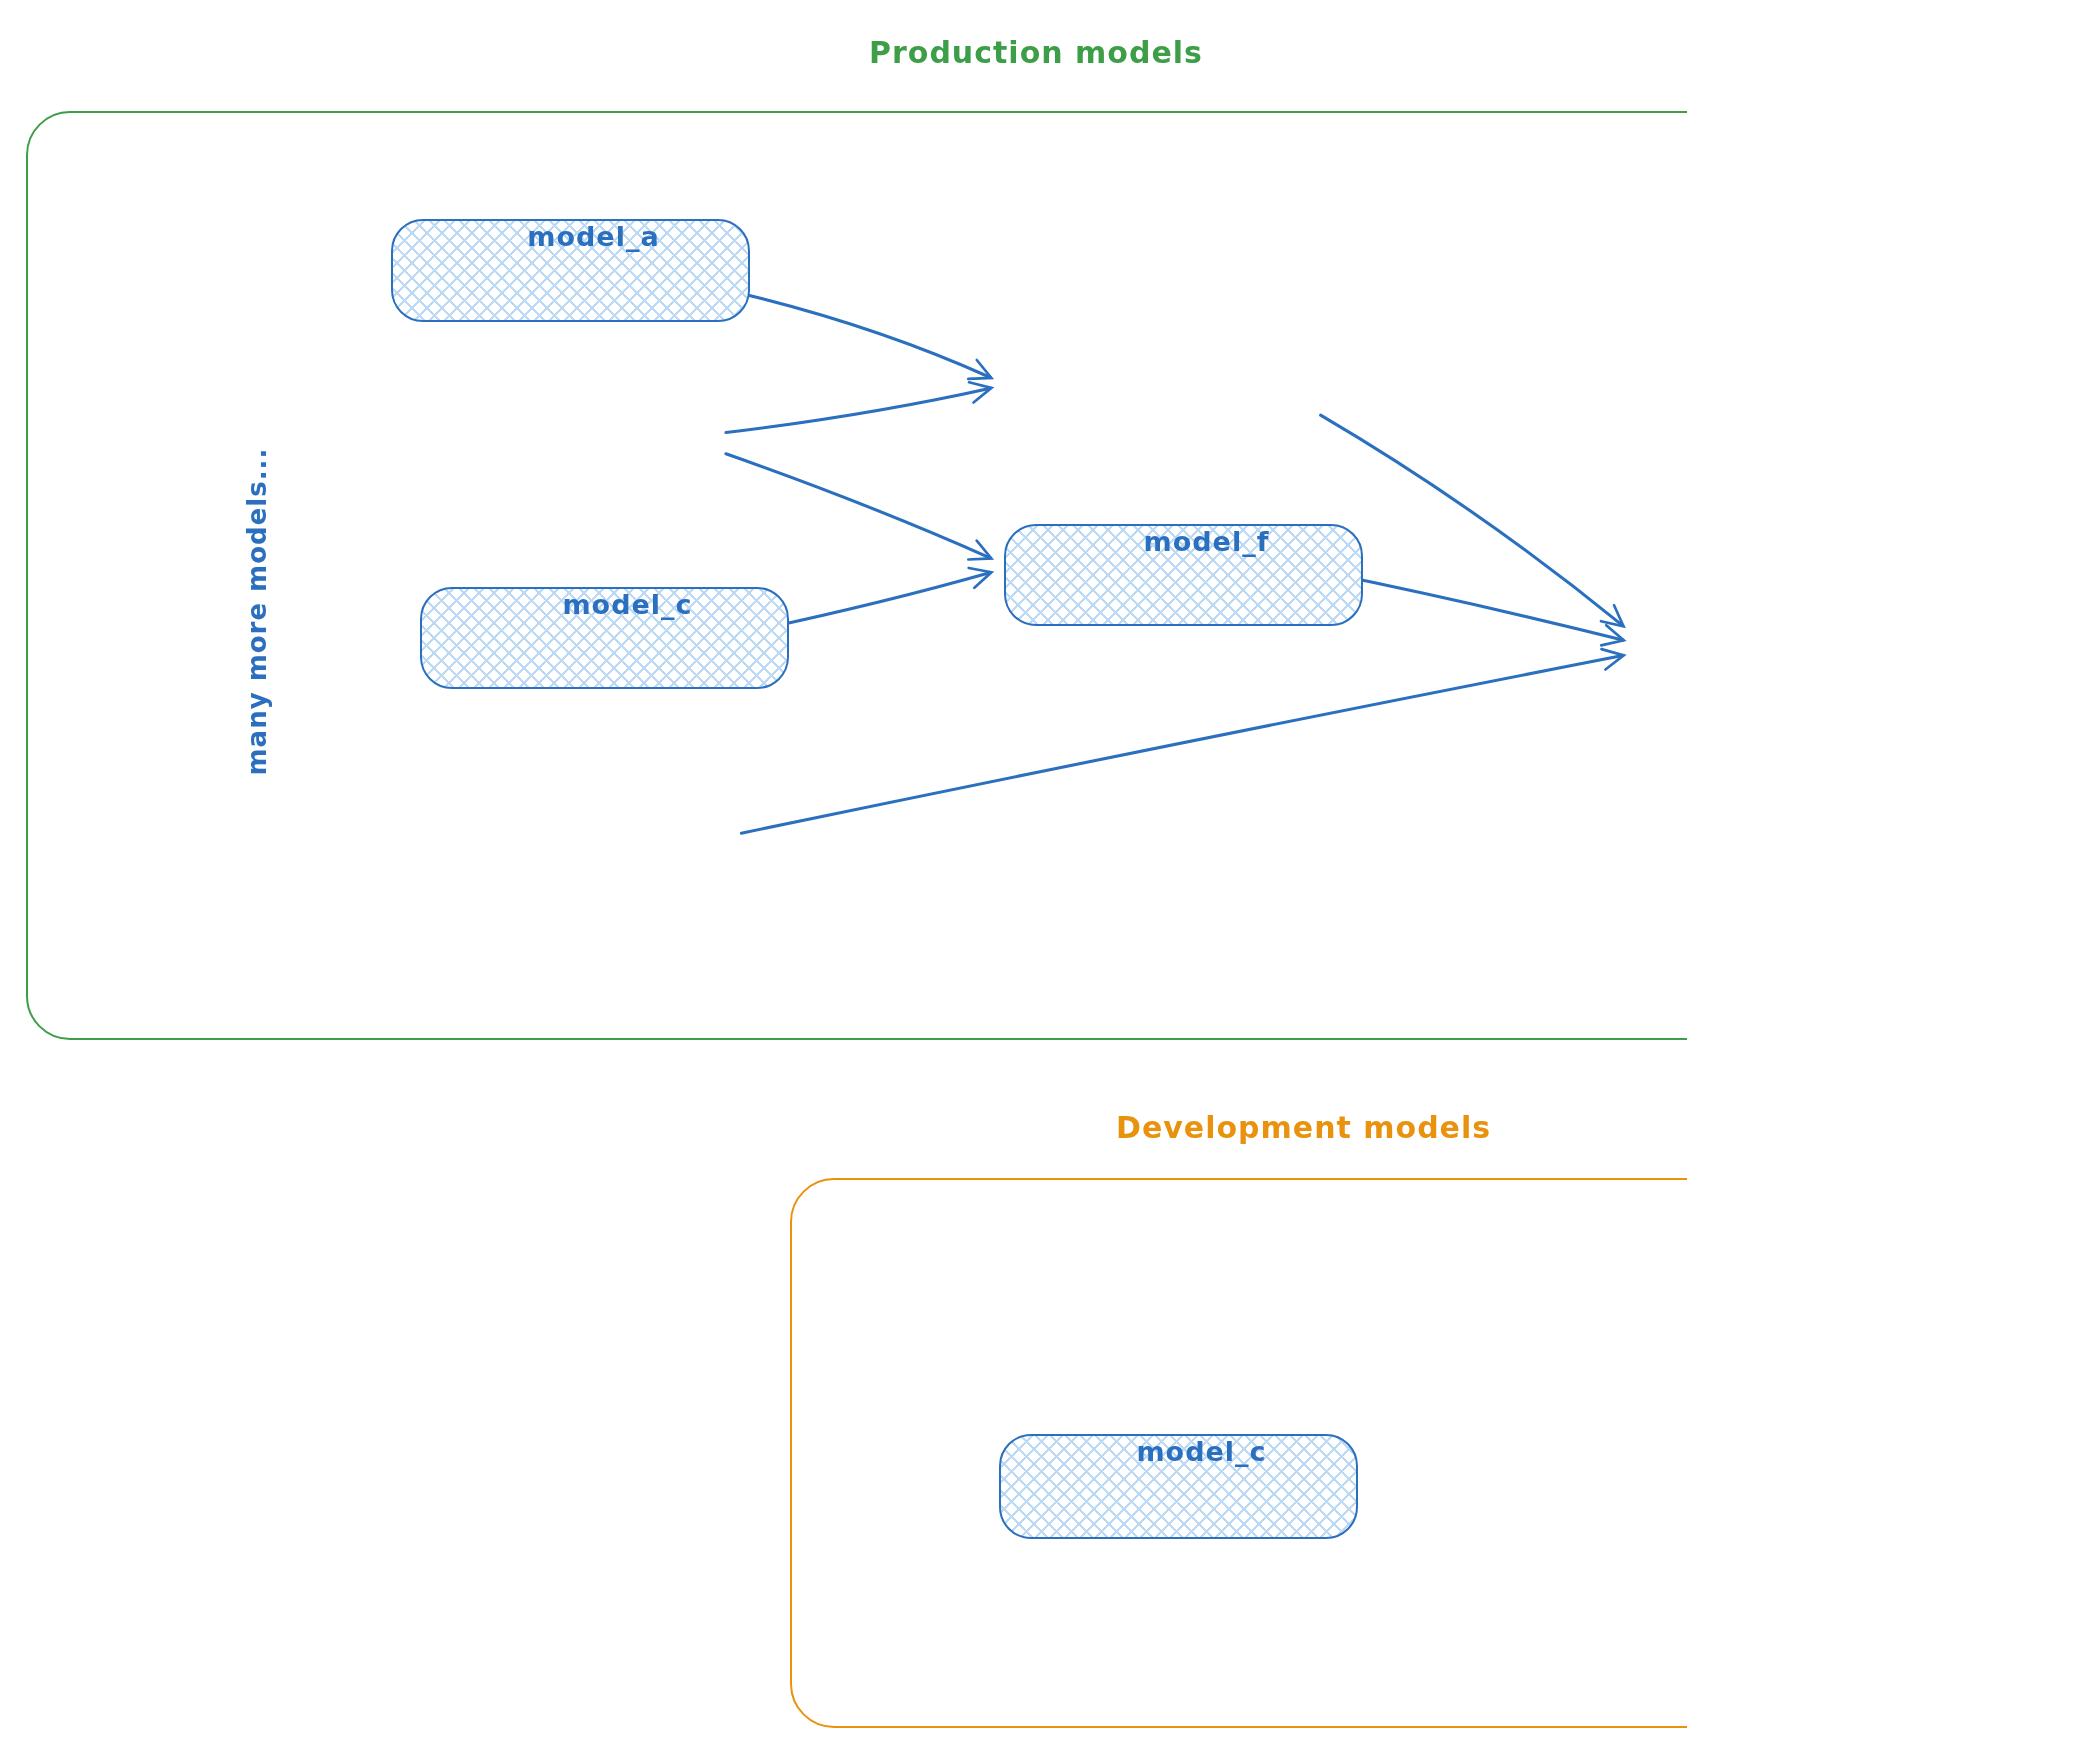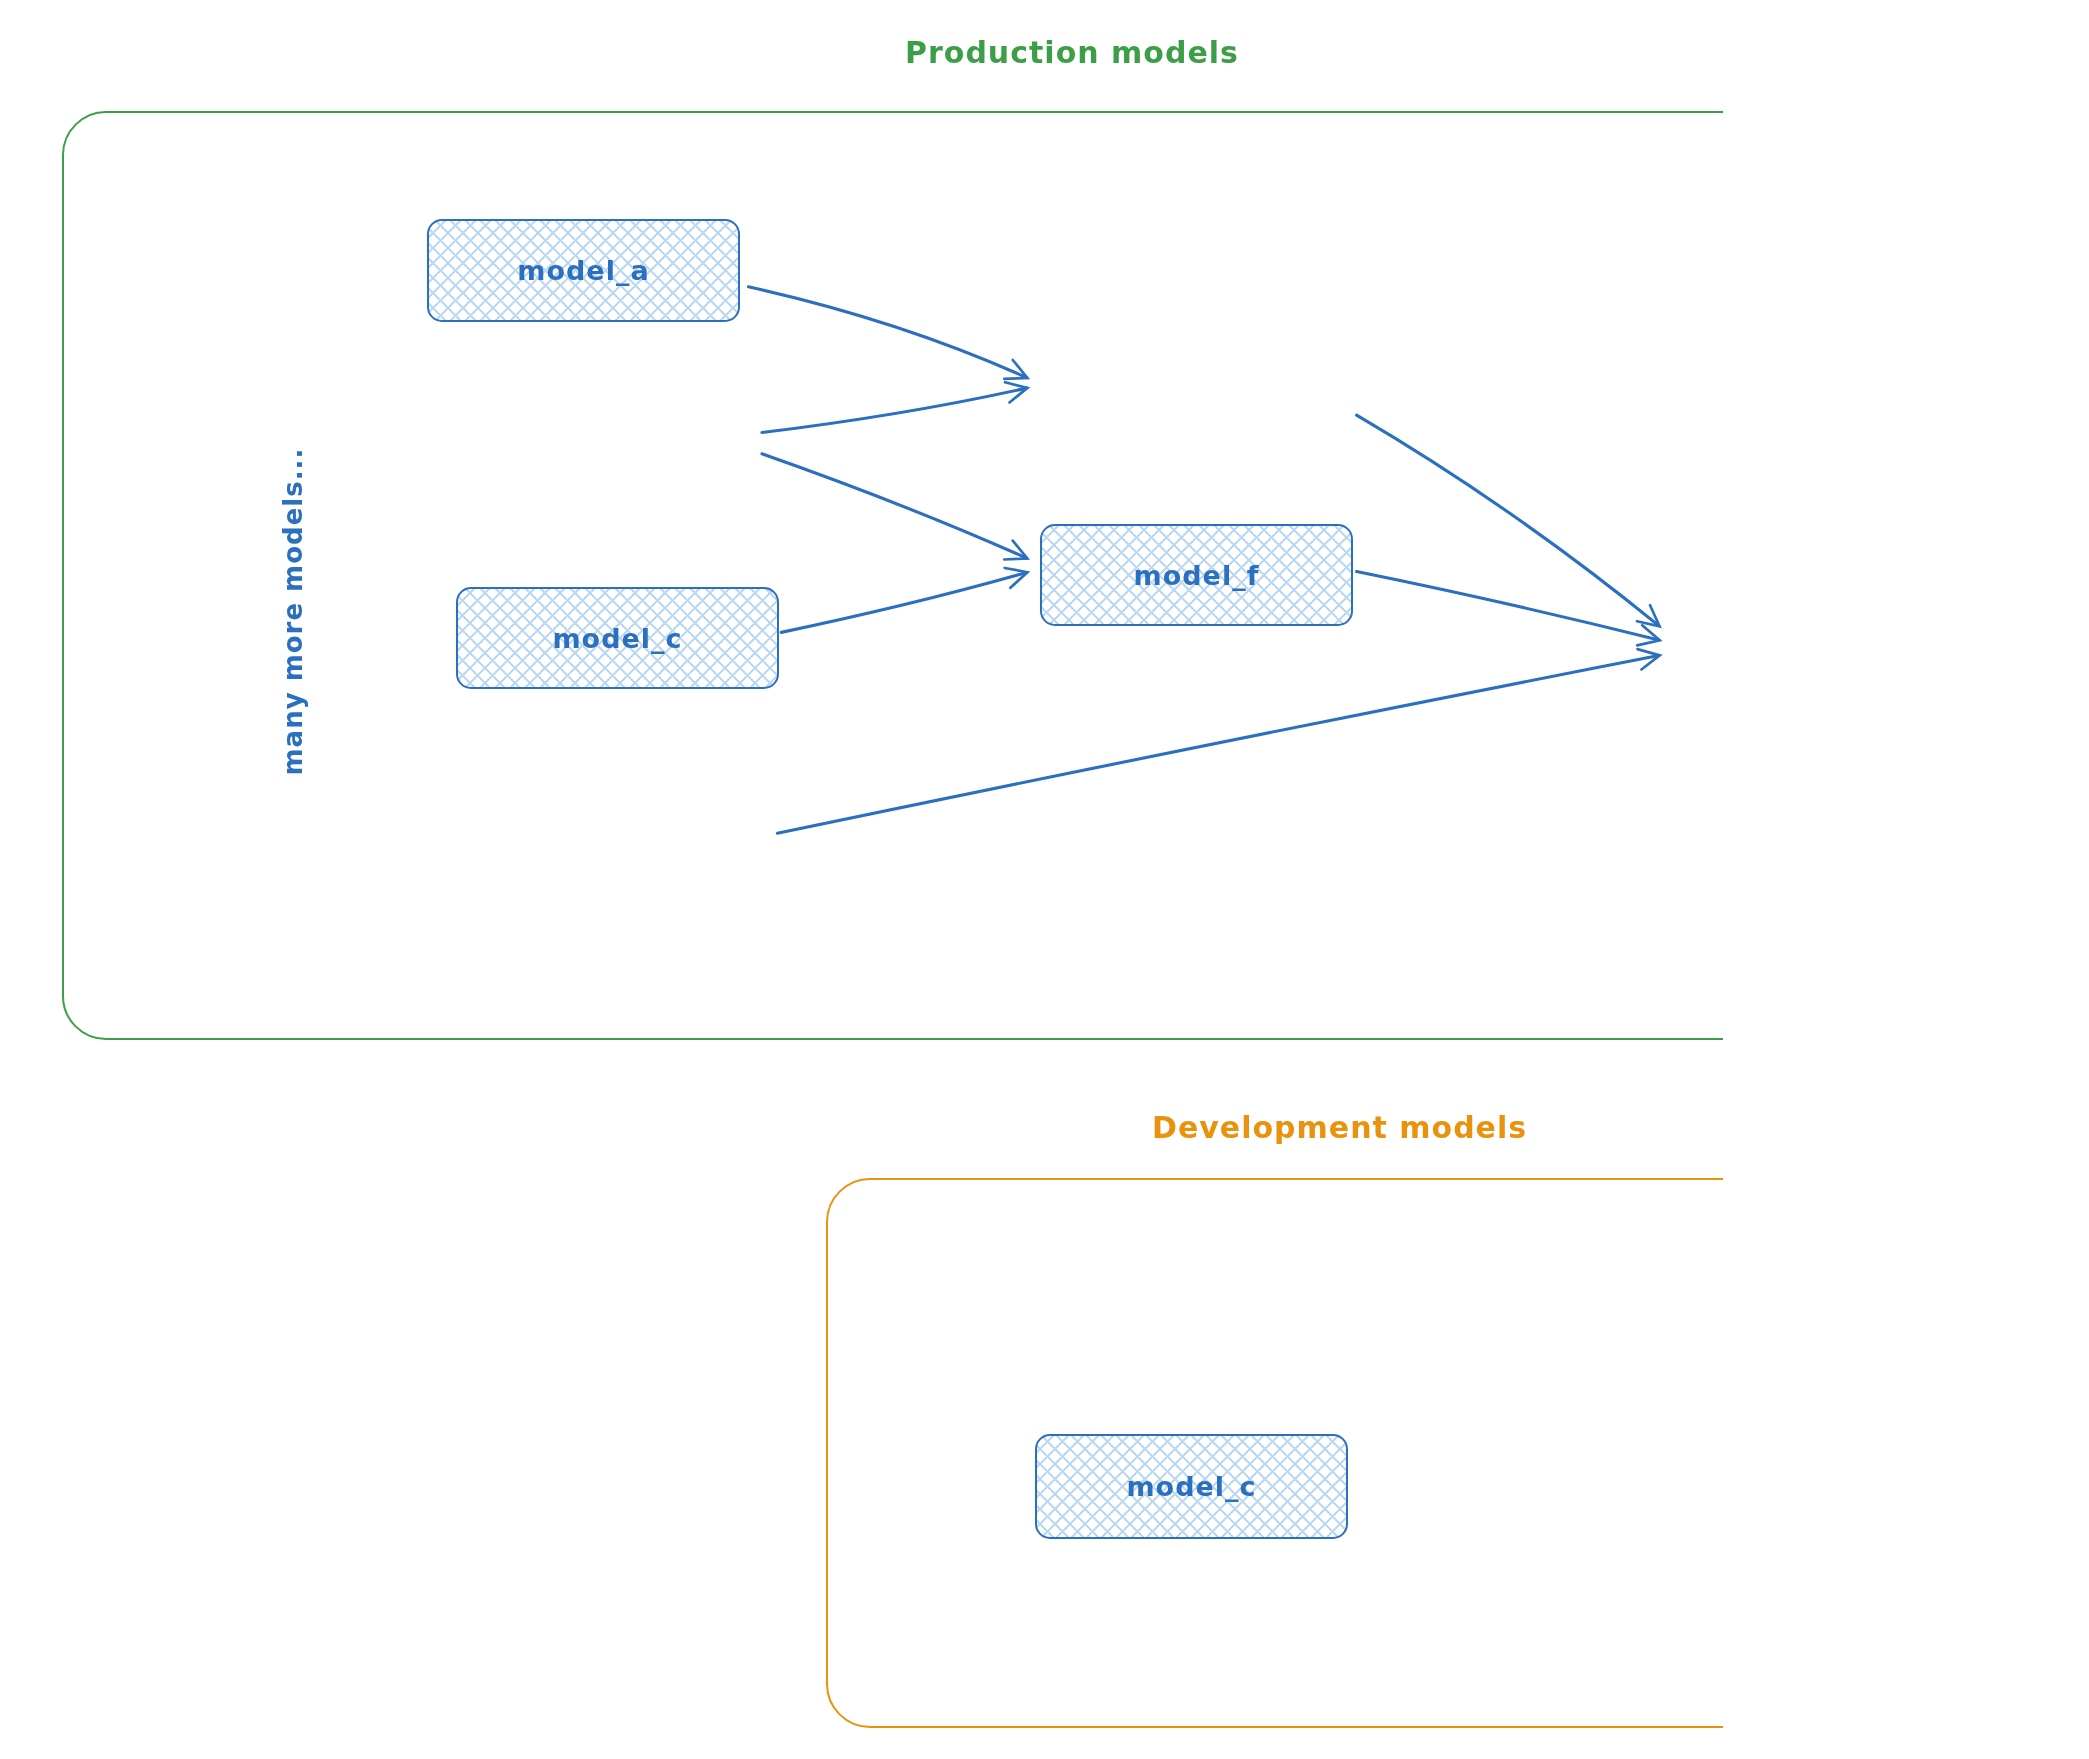--- a/index.html
+++ b/index.html
@@ -1,37 +1,38 @@
 <!DOCTYPE html>
 <html style="--blue: #2b6fbf; --hatch: #bcd9f5; --green: #3d9e48; --orange: #e8920e;"><head>
 <meta charset="utf-8">
 <style>
   html,body { margin:0; padding:0; background:#ffffff; }
   .canvas {
     position:relative; width:1687px; height:1759px; background:#ffffff;
-    font-family:"DejaVu Sans", sans-serif; overflow:hidden;margin-left:36px;
+    font-family:"DejaVu Sans", sans-serif; overflow:hidden;
   }
   .section-box {
     position:absolute; border:2.4px solid; border-radius:44px; background:transparent;
   }
   .section-box.production { left:26px; top:111px; width:2039px; height:925px; border-color:var(--green); }
   .section-box.development { left:790px; top:1178px; width:998px; height:546px; border-color:var(--orange); }
   .section-title {
     position:absolute; font-size:30px; font-weight:bold; letter-spacing:1px; white-space:nowrap;
   }
   .section-title.production { left:869px; top:35px; color:var(--green); }
   .section-title.development { left:1116px; top:1110px; color:var(--orange); }
   .node {
-    position:absolute; border:2.9px solid var(--blue); border-radius:15px;
-    display:flex; align-items:center; justify-content:center;
+    position:absolute; border:2.9px solid var(--blue); border-radius:32px;
+    display:flex; align-items:flex-start; justify-content:center;
     color:var(--blue); font-size:27px; font-weight:bold; letter-spacing:1px;
     background-color:#ffffff;
     background-image:
       repeating-linear-gradient(45deg,  var(--hatch) 0, var(--hatch) 1.9px, transparent 1.9px, transparent 10.6px),
       repeating-linear-gradient(135deg, var(--hatch) 0, var(--hatch) 1.9px, transparent 1.9px, transparent 10.6px);
+    padding-left: 46px;
   }
   .node.model_a { left:391px; top:219px; width:309px; height:99px; }
   .node.model_b { left:406px; top:391px; width:314px; height:101px; }
   .node.model_c { left:420px; top:587px; width:319px; height:98px; }
   .node.model_d { left:415px; top:790px; width:314px; height:98px; }
   .node.model_e { left:1004px; top:333px; width:309px; height:99px; }
   .node.model_f { left:1004px; top:524px; width:309px; height:98px; }
   .node.model_g { left:1635px; top:608px; width:311px; height:99px; }
   .node.dev_model_c { left:999px; top:1434px; width:309px; height:101px; }
   .side-note {

